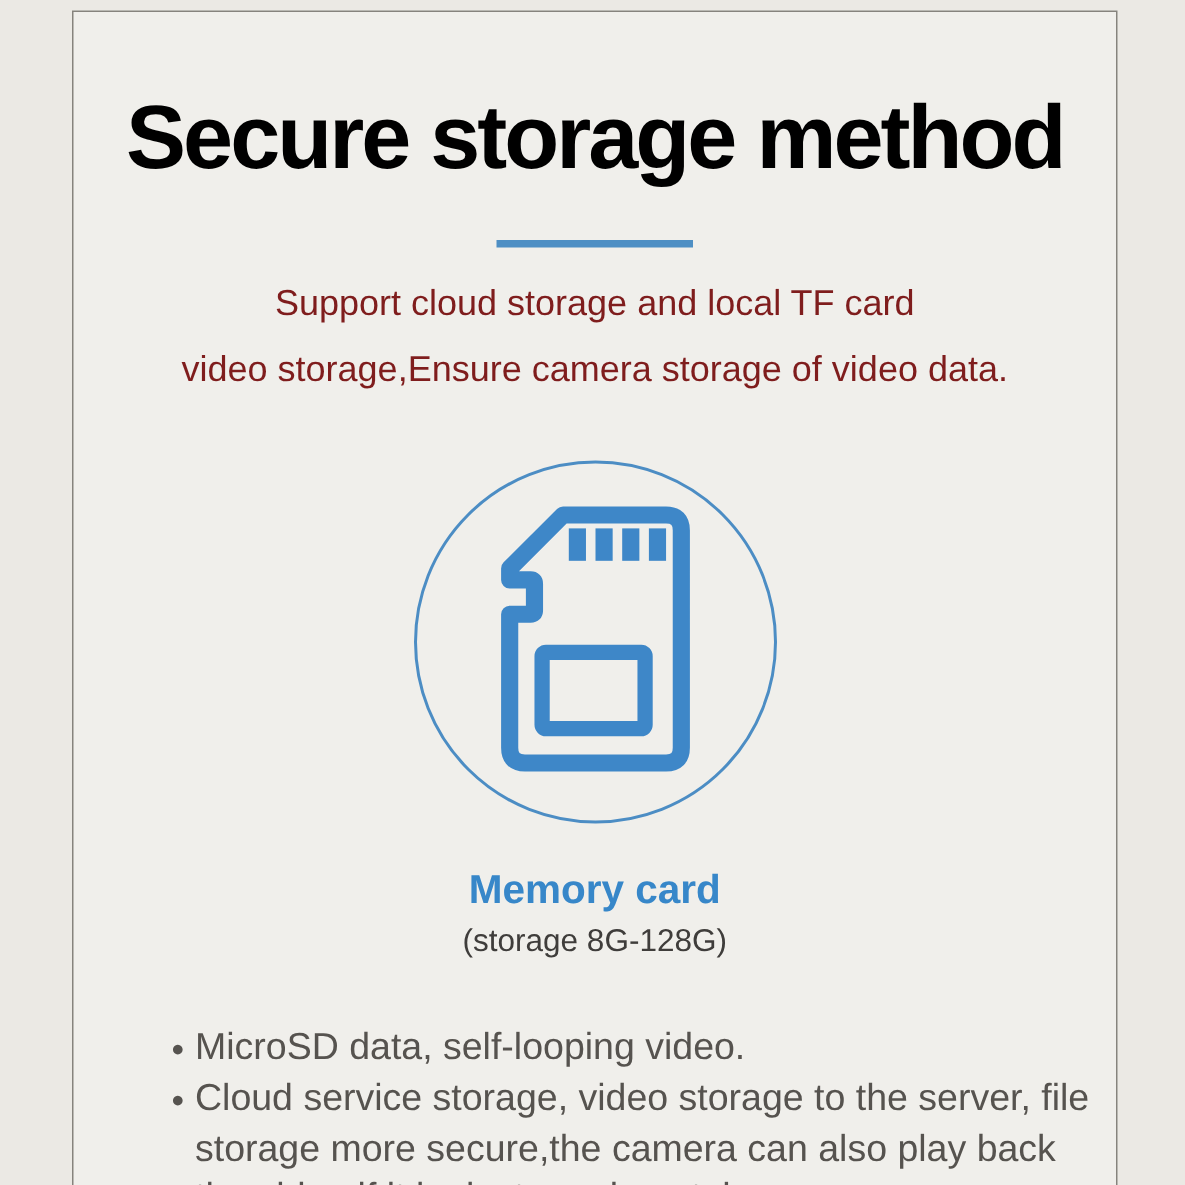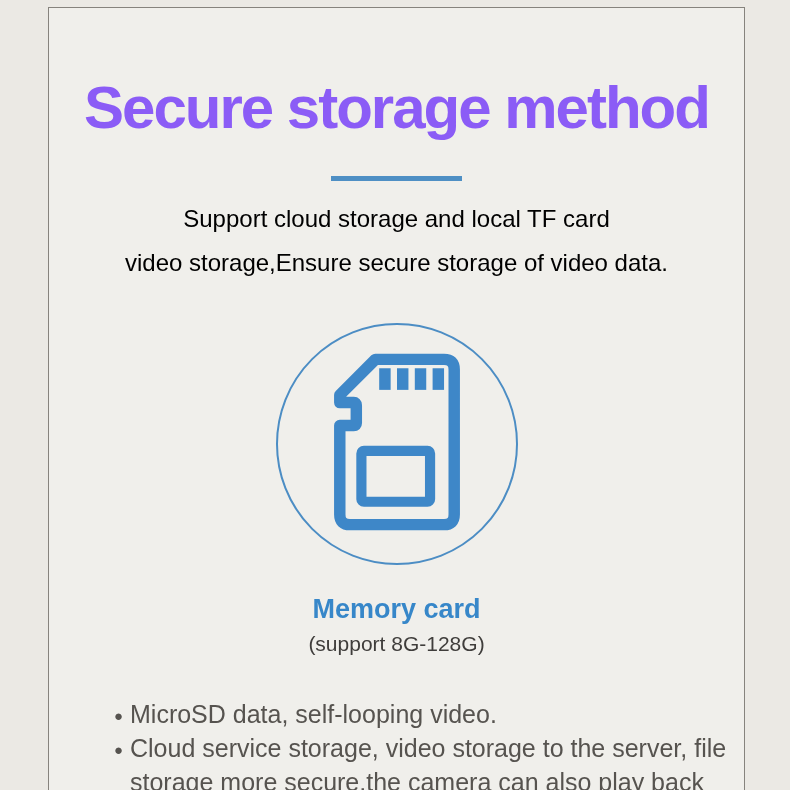--- a/index.html
+++ b/index.html
@@ -12,39 +12,39 @@
   }
   .panel{
     position:absolute;
     left:48px;top:7px;
     width:697px;height:920px;
     background:#f0efeb;
     border:1px solid #86837d;
     box-sizing:border-box;
   }
   .title{
-    margin-top:60px;
+    margin-top:44px;
     text-align:center;
     font-size:60px;
     line-height:80px;
     font-weight:bold;
     letter-spacing:-2px;
-    color:#8b5cf6;
+    color:#000000;
   }
   .divider{
     width:131px;height:5px;
     background:#4e8fc4;
     margin:28px auto 0 auto;
   }
   .subtitle{
     margin-top:16px;
     text-align:center;
     font-size:24px;
     line-height:44px;
-    color:#000000;
+    color:#7f1d1d;
   }
   .cols{
     margin-top:38px;
     display:flex;
     justify-content:center;
     gap:48px;
   }
   .col{
     display:flex;
     flex-direction:column;
@@ -99,40 +99,40 @@
 <body>
 
 <div class="panel">
 
   <div class="title">Secure storage method</div>
 
   <div class="divider"></div>
 
   <div class="subtitle">
     <div>Support cloud storage and local TF card</div>
-    <div>video storage,Ensure secure storage of video data.</div>
+    <div>video storage,Ensure camera storage of video data.</div>
   </div>
 
   <div class="cols">
 
     <div class="col">
       <div class="ring">
         <span>
           <svg width="128" height="178" viewBox="0 0 100 140">
             <path class="stroke" stroke-width="9" d="M33,5 L87,5 Q95,5 95,13 L95,127 Q95,135 87,135 L13,135 Q5,135 5,127 L5,57 L16,57 Q18,57 18,55 L18,41 Q18,39 16,39 L5,39 L5,33 Z"></path>
             <rect class="fillblue" x="36" y="12" width="9" height="17"></rect>
             <rect class="fillblue" x="50" y="12" width="9" height="17"></rect>
             <rect class="fillblue" x="64" y="12" width="9" height="17"></rect>
             <rect class="fillblue" x="78" y="12" width="9" height="17"></rect>
             <rect class="stroke" stroke-width="8" x="22" y="77" width="54" height="40" rx="2"></rect>
           </svg>
         </span>
       </div>
       <div class="col-label">Memory card</div>
-      <div class="col-sublabel">(support 8G-128G)</div>
+      <div class="col-sublabel">(storage 8G-128G)</div>
     </div>
 
 
   </div>
 
   <ul class="bullets">
     <li><span class="bullet-dot">●</span><span>MicroSD data, self-looping video.</span></li>
     <li><span class="bullet-dot">●</span><span>Cloud service storage, video storage to the server, file storage more secure,the camera can also play back the video if it is destroyed or stolen</span></li>
   </ul>
 

